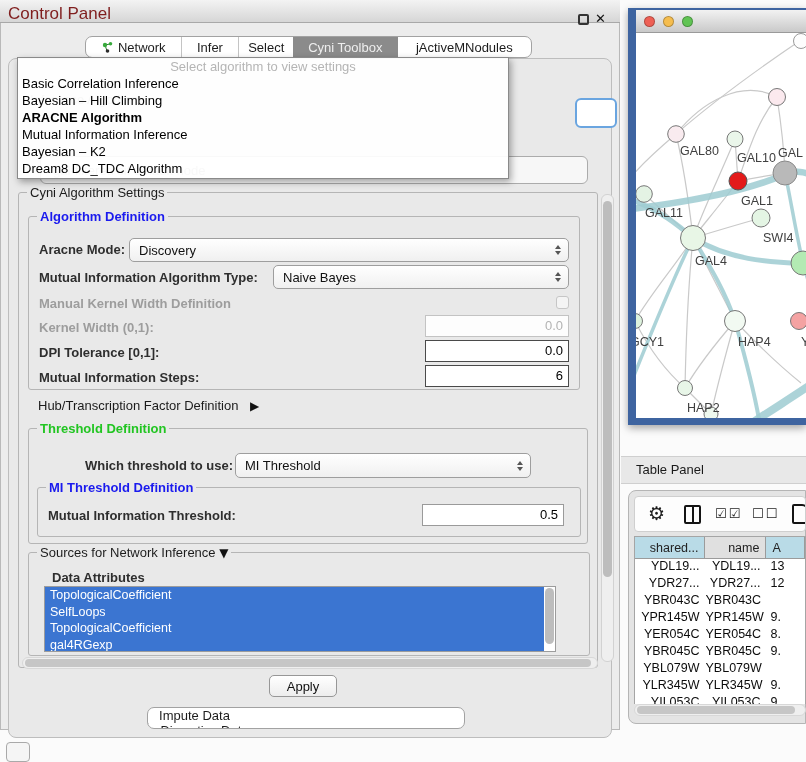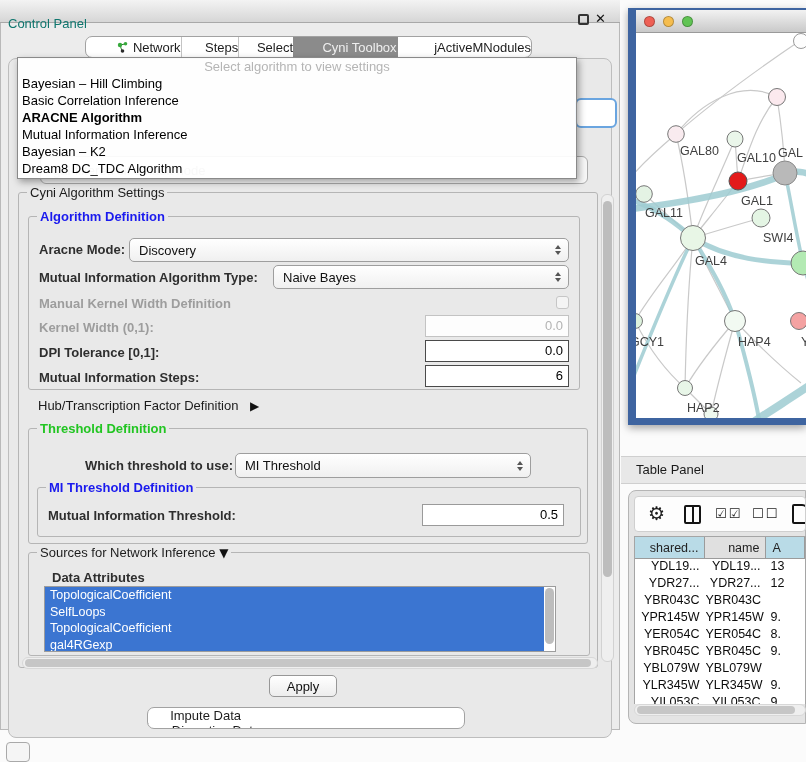--- a/index.html
+++ b/index.html
@@ -7,48 +7,48 @@
     font-family:"Liberation Sans", sans-serif; overflow:hidden; }
   #stage { position:relative; width:806px; height:762px; }
   .abs { position:absolute; }
   .ico { font-family:"DejaVu Sans", sans-serif; }
 
   
   #cp-window { left:0; top:8; width:620px; height:730px; background:#ececec;
     border:1px solid #b9b9b9; border-top:none; }
   #cp-titlebar { left:0; top:8; width:620px; height:23px;
     background:linear-gradient(#f3f3f3,#d6d6d6); border-bottom:1px solid #a8a8a8; }
-  #cp-title { left:8px; top:16px; font-size:13px; color:#0f766e; }
+  #cp-title { left:8px; top:4px; font-size:17px; color:#7f1d1d; }
   #cp-float { left:578px; top:14px; width:11px; height:11px; border:2px solid #333; border-radius:2px; }
   #cp-close { left:595px; top:11px; font-size:13px; font-weight:bold; color:#111; }
 
   
   .seg-bar { display:flex; height:22px; border:1px solid #a2a2a2; border-radius:7px;
     overflow:hidden; background:#fff; font-size:13px; }
-  .seg { display:flex; align-items:center; justify-content:flex-end; gap:4px;
+  .seg { display:flex; align-items:center; justify-content:center; gap:4px;
     color:#1c1c1c; border-left:1px solid #c4c4c4; white-space:nowrap; }
   .seg:first-child { border-left:none; }
   .seg.sel { background:#8b8b8b; color:#efefef; border-left-color:#8b8b8b; }
   .seg.sel + .seg { border-left-color:#8b8b8b; }
   #cp-tabbar { left:85px; top:36px; width:447px; }
   #cp-bottom-tabs { left:147px; top:707px; width:318px;flex-direction:column; }
 
   #cp-panel { left:8px; top:58px; width:604px; height:680px; background:#e9e9e9;
     border:1px solid #bdbdbd; border-radius:8px; }
 
   
   .ghost-label { font-size:13px; color:#9a9a9a; }
   #ghost-combo { left:40px; top:156px; width:548px; height:28px; background:#f7f7f7;
     border:1px solid #ababab; border-radius:6px; font-size:13px; color:#a9a9a9;
     display:flex; align-items:center; padding:0 12px; }
   #ghost-focus-combo { left:575px; top:98px; width:42px; height:30px; background:#fff;
     border:2px solid #6aa5e0; border-radius:6px; }
 
   
-  #dropdown { left:17px; top:57px; width:560px; height:122px;
+  #dropdown { left:17px; top:57px; width:492px; height:122px;
     background:rgba(255,255,255,0.92); border:1px solid #8a8a8a;
     box-shadow:2px 3px 7px rgba(0,0,0,0.35); z-index:50; font-size:13px; }
   #dd-placeholder { height:17px; line-height:17px; text-align:center; color:#b5b5b5; }
   .dd-item { height:17px; line-height:17px; padding-left:4px; color:#000; }
   .dd-item.bold { font-weight:bold; }
 
   
   .groupbox { position:absolute; border:1px solid #b5b5b5; border-radius:3px; }
   .gb-title { position:absolute; top:-8px; left:8px; background:#e9e9e9;
     padding:0 3px; font-size:13px; color:#1c1c1c; white-space:nowrap; }
@@ -145,21 +145,21 @@
       <svg width="13" height="13" viewBox="0 0 13 13">
         <line x1="4" y1="4" x2="9" y2="3" stroke="#2e7d32" stroke-width="1"></line>
         <line x1="4" y1="4" x2="6" y2="10" stroke="#2e7d32" stroke-width="1"></line>
         <circle cx="4" cy="4" r="2.2" fill="#37a93c"></circle>
         <circle cx="9.5" cy="2.8" r="1.8" fill="#37a93c"></circle>
         <circle cx="6.5" cy="10" r="1.8" fill="#2b2b2b"></circle>
       </svg>
       <span>Network</span>
     </div>
     <div class="seg" style="width:58px">
-      <span>Steps</span>
+      <span>Infer</span>
     </div>
     <div class="seg" style="width:55px">
       <span>Select</span>
     </div>
     <div class="seg sel" style="width:104px">
       <span>Cyni Toolbox</span>
     </div>
     <div class="seg" style="width:135px">
       <span>jActiveMNodules</span>
     </div>
@@ -168,22 +168,22 @@
   <div id="cp-panel" class="abs"></div>
 
   <div class="abs ghost-label" style="left:30px; top:92px;">Inference Algorithm</div>
   <div id="ghost-focus-combo" class="abs"></div>
   <div id="ghost-combo" class="abs">
     <span>gal-filtered sif default node</span>
   </div>
 
   <div id="dropdown" class="abs">
     <div id="dd-placeholder">Select algorithm to view settings</div>
+    <div class="dd-item">Basic Correlation Inference</div>
     <div class="dd-item">Bayesian – Hill Climbing</div>
-    <div class="dd-item">Basic Correlation Inference</div>
     <div class="dd-item bold">ARACNE Algorithm</div>
     <div class="dd-item">Mutual Information Inference</div>
     <div class="dd-item">Bayesian – K2</div>
     <div class="dd-item">Dream8 DC_TDC Algorithm</div>
   </div>
 
   <div class="groupbox" style="left:18px; top:192px; width:580px; height:476px;">
     <span class="gb-title">Cyni Algorithm Settings</span>
   </div>
 

